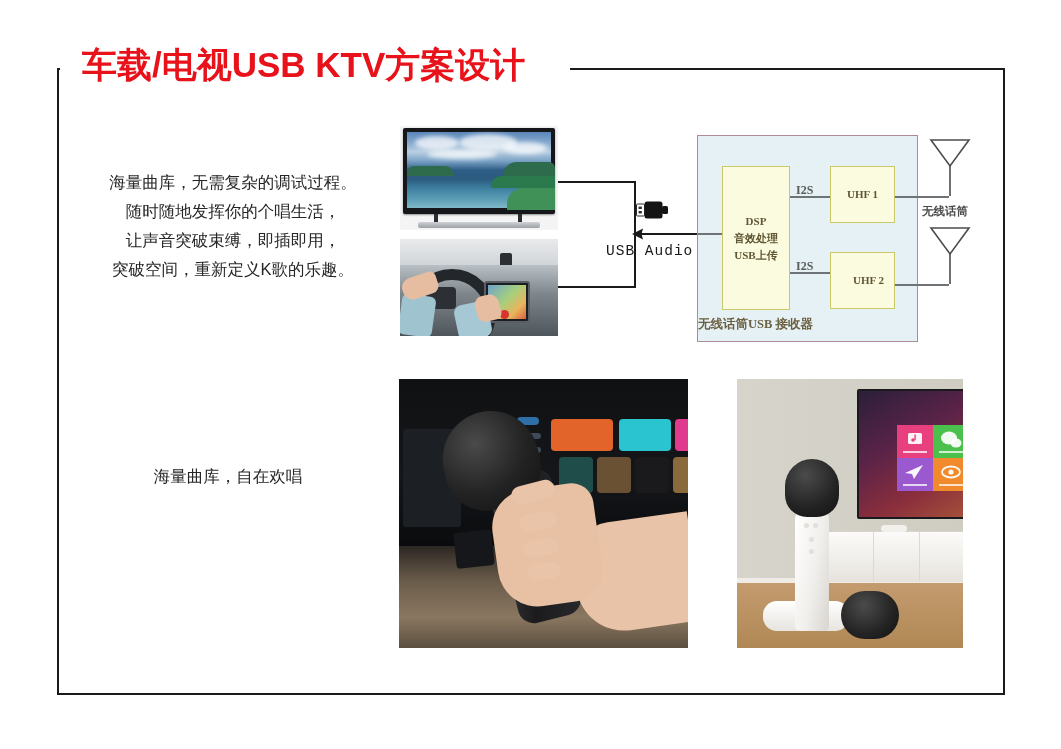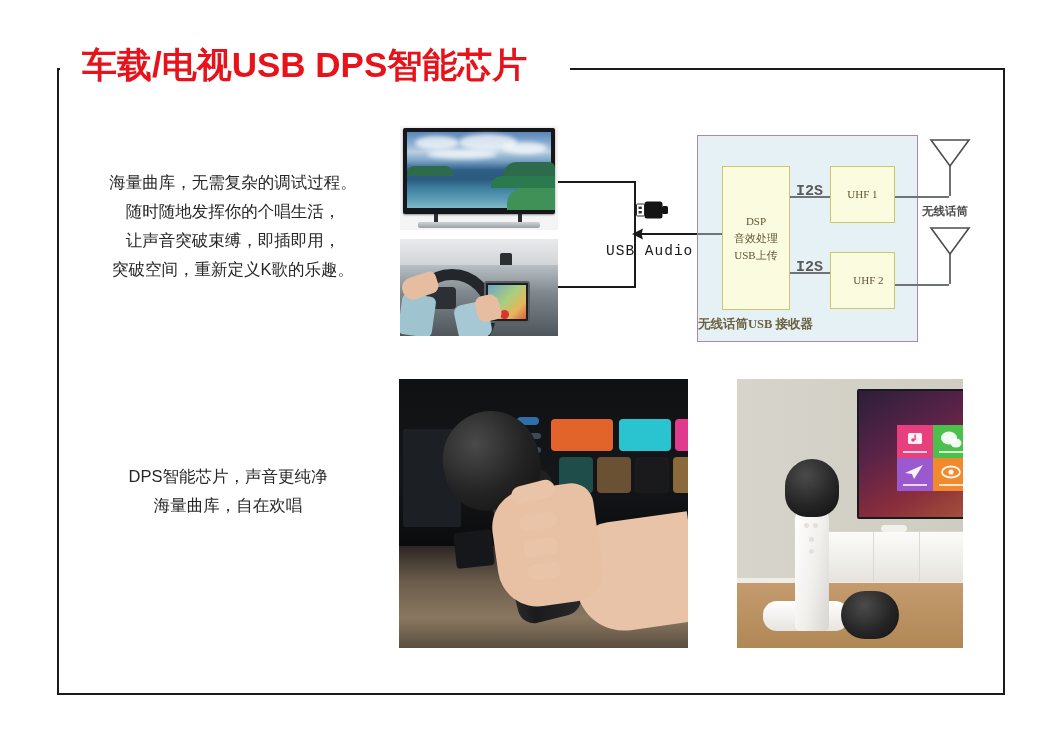--- a/index.html
+++ b/index.html
@@ -182,30 +182,30 @@
   #receiver-caption {
     position: absolute; left: 0; right: 0; bottom: 8px;
     font-size: 12.5px; color: #6b6042;
     font-family: "Liberation Serif", serif; font-weight: bold;
     white-space: nowrap;
   }
   .blk {
     position: absolute; background: #fbfbe0; border: 1.1px solid #c9c96a;
     box-sizing: border-box; display: flex; flex-direction: column;
     align-items: center; justify-content: center;
-    font-family: "Liberation Serif", serif; font-weight: normal;
+    font-family: "Liberation Serif", serif; font-weight: bold;
     color: #5f5634; font-size: 11px; line-height: 17px; text-align: center;
   }
   #dsp-block { left: 722px; top: 166px; width: 68px; height: 144px; }
   #uhf1-block { left: 830px; top: 166px; width: 65px; height: 57px; }
   #uhf2-block { left: 830px; top: 252px; width: 65px; height: 57px; padding-left: 12px; }
 
   .i2s-label {
-    position: absolute; font-family: Liberation Mono, monospace;
-    font-weight: bold; font-size: 15px; color: #5a5a5a;
+    position: absolute; font-family: Liberation Serif, serif;
+    font-weight: bold; font-size: 12px; color: #5a5a5a;
   }
   #i2s-1 { left: 796px; top: 183px; }
   #i2s-2 { left: 796px; top: 259px; }
 
   .dline { position: absolute; background: #6e7378; }
 
   .antenna { position: absolute; }
   #antenna-1 { left: 925px; top: 134px; width: 50px; height: 66px; }
   #antenna-2 { left: 925px; top: 222px; width: 50px; height: 66px; }
   #wireless-mic-label {
@@ -321,31 +321,30 @@
     background: radial-gradient(circle at 40% 30%, #4b4b4b 0%, #242424 58%, #111 100%);
     border-radius: 28px;
   }
 </style>
 </head>
 <body>
 
 <div id="slide-frame"></div>
 <div id="frame-top-mask"></div>
 
-<div id="page-title">车载/电视USB DPS智能芯片</div>
+<div id="page-title">车载/电视USB KTV方案设计</div>
 
 <div id="intro-text" class="body-text">
   <div>海量曲库，无需复杂的调试过程。</div>
   <div>随时随地发挥你的个唱生活，</div>
   <div>让声音突破束缚，即插即用，</div>
   <div>突破空间，重新定义K歌的乐趣。</div>
 </div>
 
 <div id="feature-text" class="body-text">
-  <div>DPS智能芯片，声音更纯净</div>
   <div>海量曲库，自在欢唱</div>
 </div>
 
 <div id="tv-photo" class="photo">
   <div class="tv-bezel">
     <div class="tv-screen">
       <div class="tv-cloud" style="left:8px;  top:4px;  width:44px; height:14px;"></div>
       <div class="tv-cloud" style="left:52px; top:2px;  width:58px; height:17px;"></div>
       <div class="tv-cloud" style="left:96px; top:10px; width:44px; height:12px;"></div>
       <div class="tv-cloud" style="left:20px; top:18px; width:70px; height:9px;"></div>

